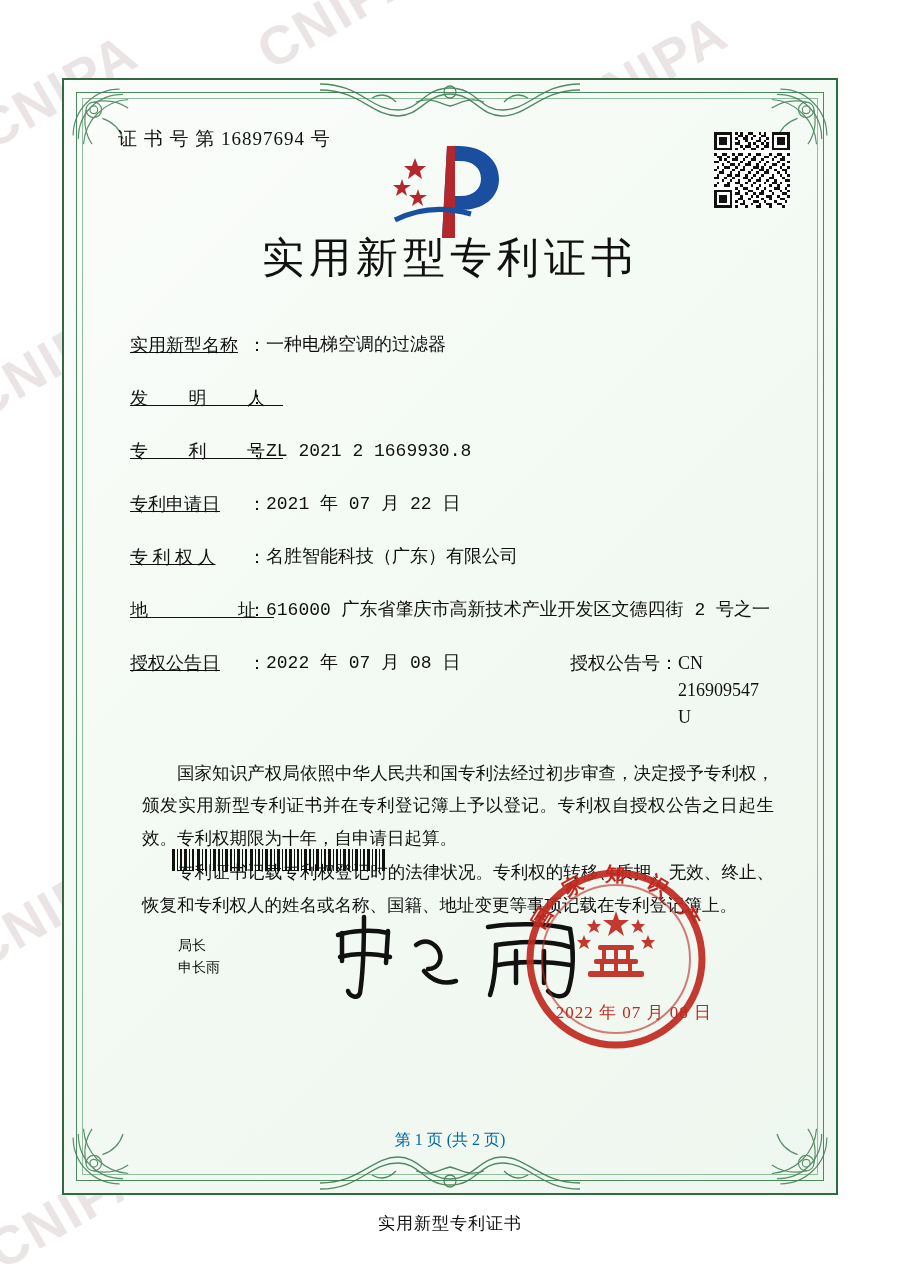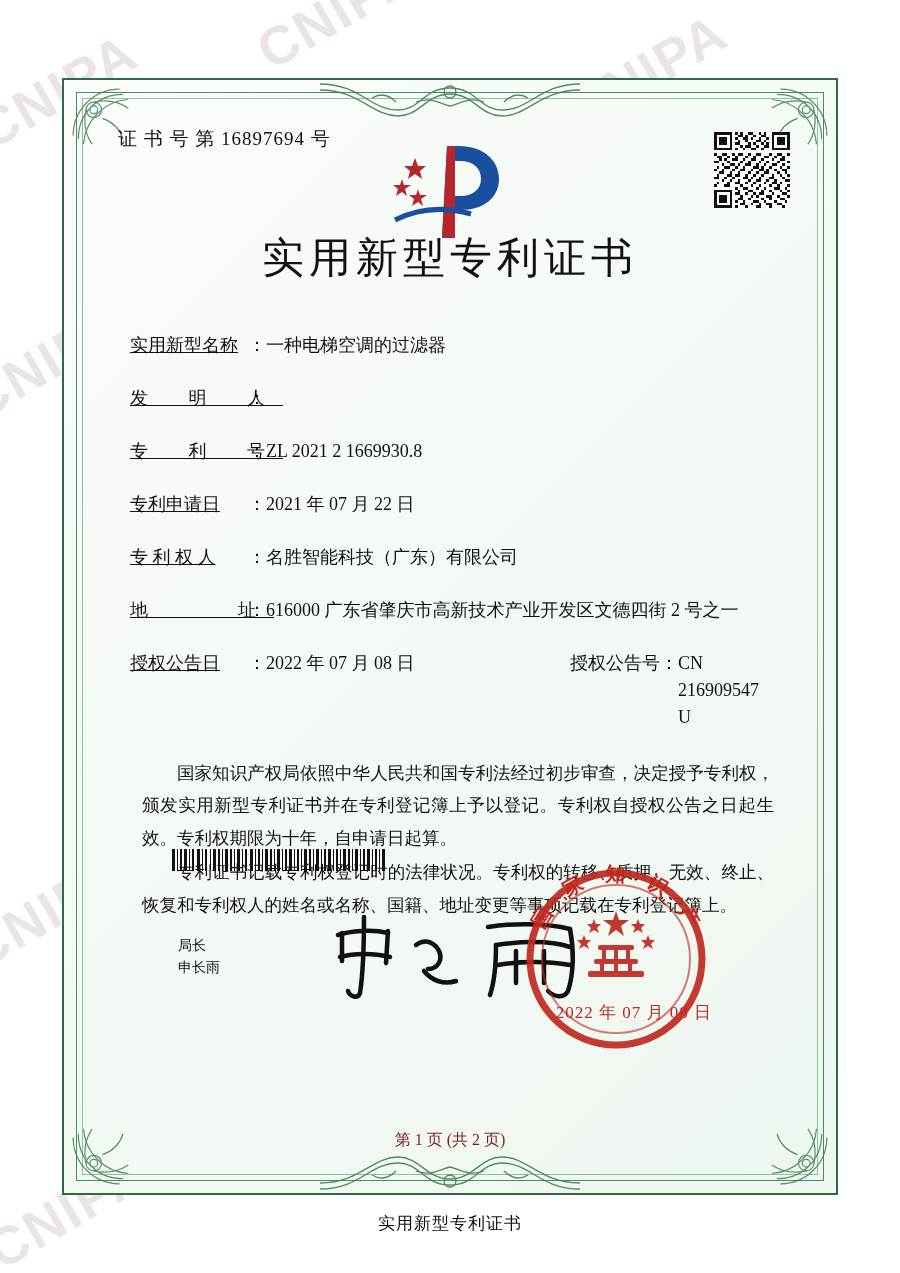--- a/index.html
+++ b/index.html
@@ -149,21 +149,21 @@
   }
   .f-label {
     width: 118px;
     flex: 0 0 118px;
     letter-spacing: 0;
     white-space: nowrap;
     text-decoration: underline;
   }
   .f-label.sp3 { letter-spacing: 18px; }
   .f-colon { flex: 0 0 14px; }
-  .f-value { flex: 1 1 auto; }
+  .f-value { flex: 1 1 auto; font-family: Liberation Mono, monospace; }
   .field.twocol .f-value { flex: 0 0 auto; width: 300px; }
   .f-label2 {
     flex: 0 0 auto;
     margin-left: 4px;
     white-space: nowrap;
   }
 
   .paragraphs {
     margin-top: 8px;
     padding: 0 18px 0 22px;
@@ -224,21 +224,21 @@
     white-space: nowrap;
   }
 
   .page-num {
     position: absolute;
     left: 0;
     right: 0;
     bottom: 14px;
     text-align: center;
     font-size: 16px;
-    color: #7f1d1d;
+    color: #0369a1;
   }
 
   .footer-note {
     position: absolute;
     left: 0;
     right: 0;
     top: 1212px;
     text-align: center;
     font-size: 17px;
     color: #111;

